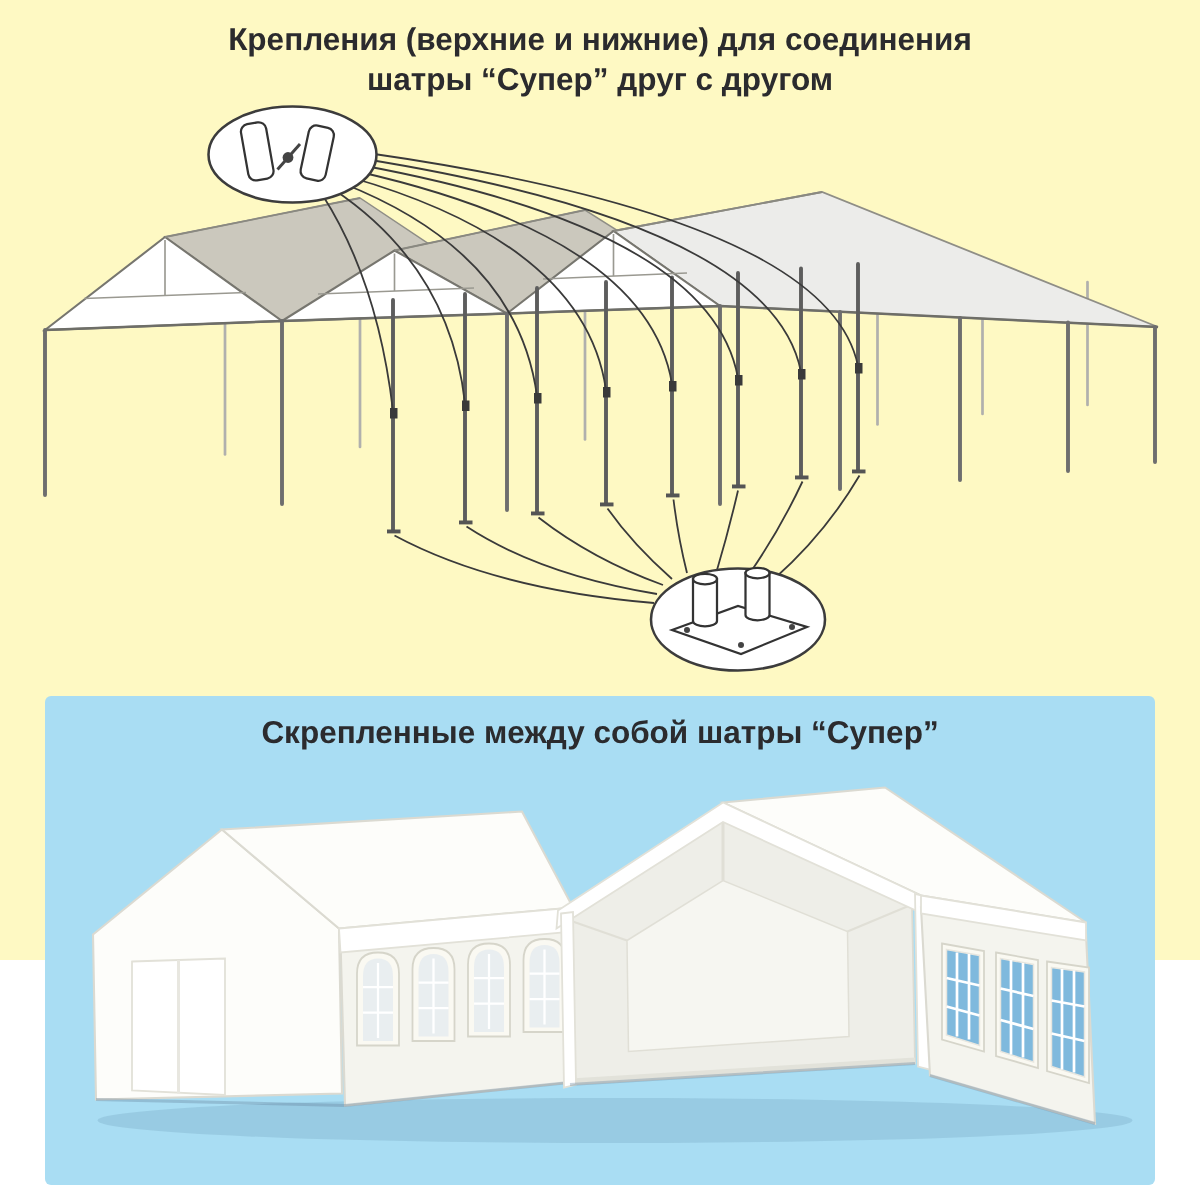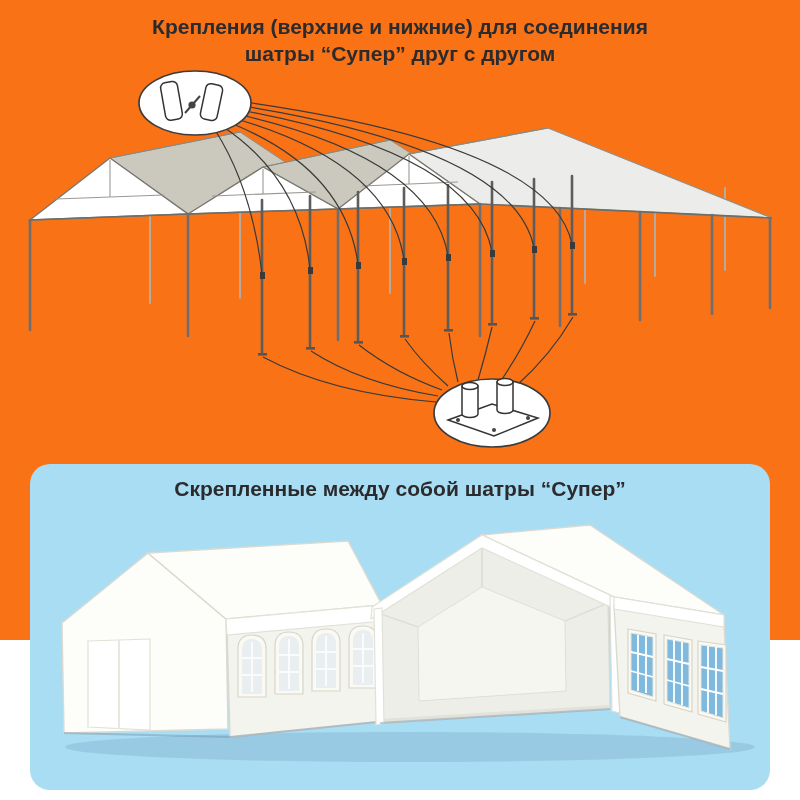--- a/index.html
+++ b/index.html
@@ -1,26 +1,26 @@
 <!DOCTYPE html>
 <html style="--title-text: #2b2b2e; --panel: #a9ddf3; --line-art: #3a3a3a; --roof-light: #ececea; --roof-shade: #cbc8bd; --glass: #7fb9dd;"><head>
 <meta charset="utf-8">
 <style>
   html,body{margin:0;padding:0;background:#ffffff;}
   body{width:800px;height:800px;font-family:"Liberation Sans",sans-serif;overflow:hidden;}
-  .page{position:relative;width:800px;height:640px;background:#f97316;}
+  .page{position:relative;width:800px;height:640px;background:#fef9c3;}
   .top-section{height:460px;}
   .top-title{
     margin:0;padding-top:14px;text-align:center;
     font-size:21px;font-weight:bold;line-height:1.28;
     color:var(--title-text,#2b2b2e);
   }
   .diagram-svg{display:block;margin:0 auto;}
   .panel{
-    margin:4px 30px 0;height:326px;border-radius:20px;
+    margin:4px 30px 0;height:326px;border-radius:4px;
     background:var(--panel,#a9ddf3);overflow:hidden;
   }
   .bottom-title{
     margin:0;padding-top:13px;text-align:center;
     font-size:21px;font-weight:bold;color:var(--title-text,#2b2b2e);
   }
   
   .tri{fill:#ffffff;stroke:#77766f;stroke-width:1.4;}
   .shade{fill:var(--roof-shade,#cbc8bd);stroke:#8f8e86;stroke-width:1;}
   .bigroof{fill:var(--roof-light,#ececea);stroke:#8f8e86;stroke-width:1.2;}

